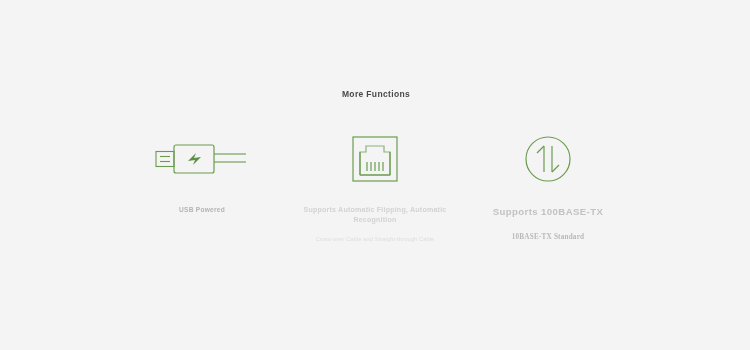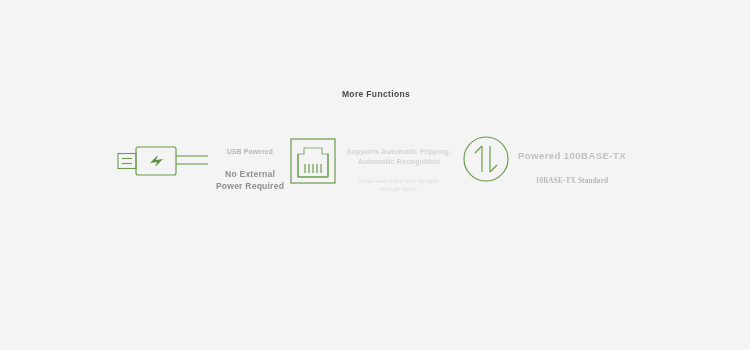--- a/index.html
+++ b/index.html
@@ -38,21 +38,21 @@
     width: 750px;
     height: 140px;
     display: flex;
     flex-direction: row;
     align-items: flex-start;
     justify-content: center;
   }
   .feature {
     width: 173px;
     display: flex;
-    flex-direction: row;
+    flex-direction: column;
     align-items: center;
     justify-content: flex-end;
   }
   .feature-icon {
     height: 58px;
     display: flex;
     align-items: center;
     justify-content: center;
   }
   .feature-text {
@@ -130,21 +130,20 @@
           <line x1="6" y1="17.5" x2="16" y2="17.5" stroke="#6a9c4d" stroke-width="1.1"></line>
           <line x1="6" y1="22.5" x2="16" y2="22.5" stroke="#6a9c4d" stroke-width="1.1"></line>
           <rect x="20" y="6" width="40" height="28" rx="2" ry="2" fill="none" stroke="#6a9c4d" stroke-width="1.2"></rect>
           <path d="M34 22 L42 14 L40 19 L47 18 L39 26 L41 21 Z" fill="#5e9044"></path>
           <line x1="60" y1="15" x2="92" y2="15" stroke="#6a9c4d" stroke-width="1.1"></line>
           <line x1="60" y1="23" x2="92" y2="23" stroke="#6a9c4d" stroke-width="1.1"></line>
         </svg>
       </div>
       <div class="feature-text">
         <div class="headline">USB Powered</div>
-        <div class="subline">No External Power Required</div>
       </div>
     </div>
 
     <div class="feature f2">
       <div class="feature-icon">
         <svg width="48" height="48" viewBox="0 0 48 48">
           <rect x="2" y="2" width="44" height="44" fill="none" stroke="#6a9c4d" stroke-width="1.2"></rect>
           <path d="M9 40 L9 17 L15 17 L15 11 L33 11 L33 17 L39 17 L39 40 Z" fill="none" stroke="#8ab377" stroke-width="1.2"></path>
           <path d="M9 40 L9 17" stroke="#6a9c4d" stroke-width="1.2" fill="none"></path>
           <path d="M39 40 L39 17" stroke="#6a9c4d" stroke-width="1.2" fill="none"></path>
@@ -166,19 +165,19 @@
       <div class="feature-icon">
         <svg width="48" height="48" viewBox="0 0 48 48">
           <circle cx="24" cy="24" r="22" fill="none" stroke="#6a9c4d" stroke-width="1.2"></circle>
           <line x1="20" y1="11" x2="20" y2="37" stroke="#6a9c4d" stroke-width="1.2"></line>
           <polyline points="13,18 20,11 20,11" fill="none" stroke="#6a9c4d" stroke-width="1.2"></polyline>
           <line x1="28" y1="11" x2="28" y2="37" stroke="#6a9c4d" stroke-width="1.2"></line>
           <polyline points="35,30 28,37 28,37" fill="none" stroke="#6a9c4d" stroke-width="1.2"></polyline>
         </svg>
       </div>
       <div class="feature-text">
-        <div class="headline">Powered 100BASE-TX</div>
+        <div class="headline">Supports 100BASE-TX</div>
         <div class="subline">10BASE-TX Standard</div>
       </div>
     </div>
 
   </div>
 </div>
 
 </body></html>

